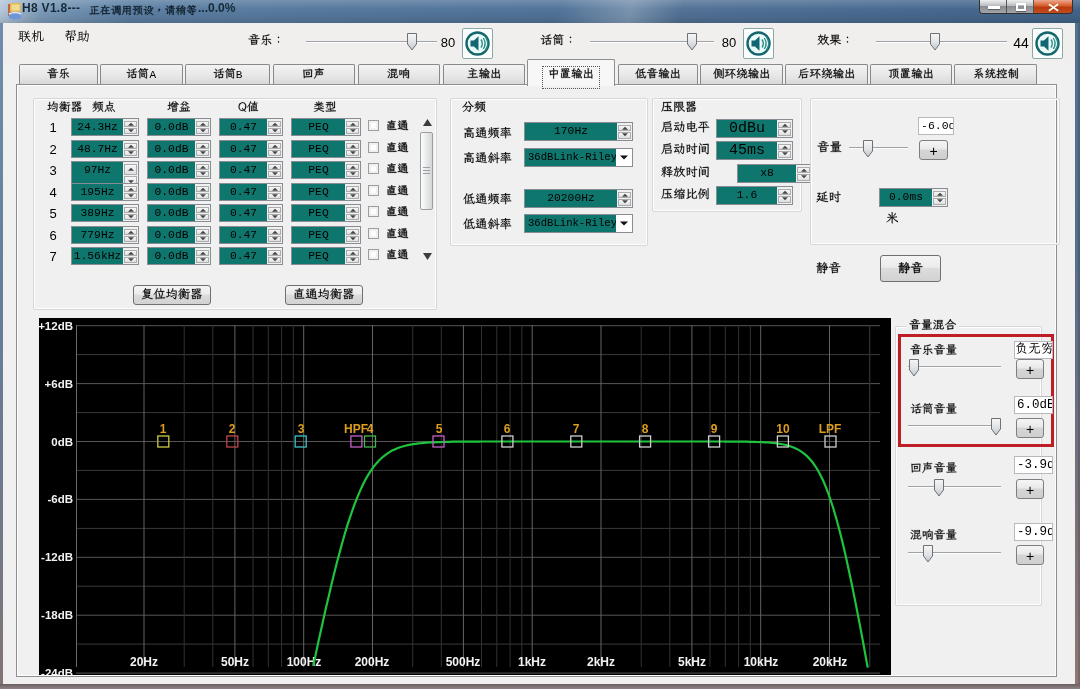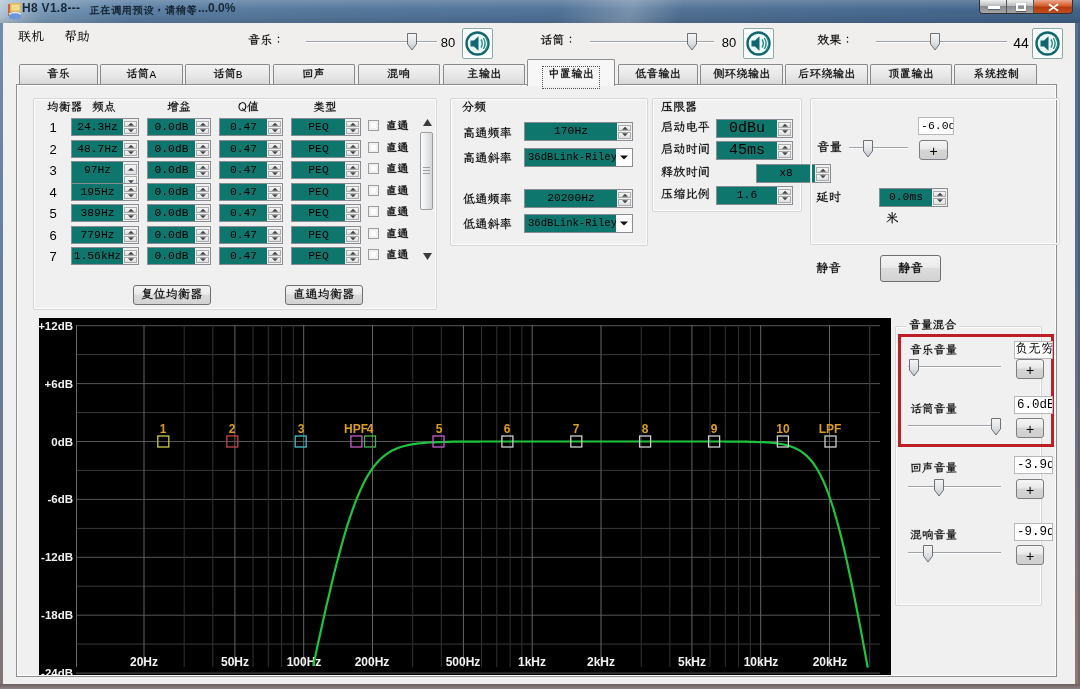--- a/index.html
+++ b/index.html
@@ -809,21 +809,21 @@
     </div>
   </div>
 <div style="position:absolute;left:661px;top:166px;"><svg class="k" width="49" height="14" viewBox="0 0 49 14">
       <g transform="translate(0,10.0) scale(0.1220)" fill="#000" stroke="#000" stroke-width="1.64">
         <use href="#u91ca" x="0.0"></use>
         <use href="#u653e" x="100.0"></use>
         <use href="#u65f6" x="200.0"></use>
         <use href="#u95f4" x="300.0"></use>
       </g>
     </svg></div>
-<div class="spin" style="left:756px;top:164px;width:75px;height:19px">
+<div class="spin" style="left:737px;top:164px;width:75px;height:19px">
     <div class="sptxt" style="font-size:11.3px;line-height:17px">x8</div>
     <div class="spnr" style="width:15px">
       <div class="spb">
         <i class="aup"></i>
       </div>
       <div class="spb">
         <i class="adn"></i>
       </div>
     </div>
   </div>

